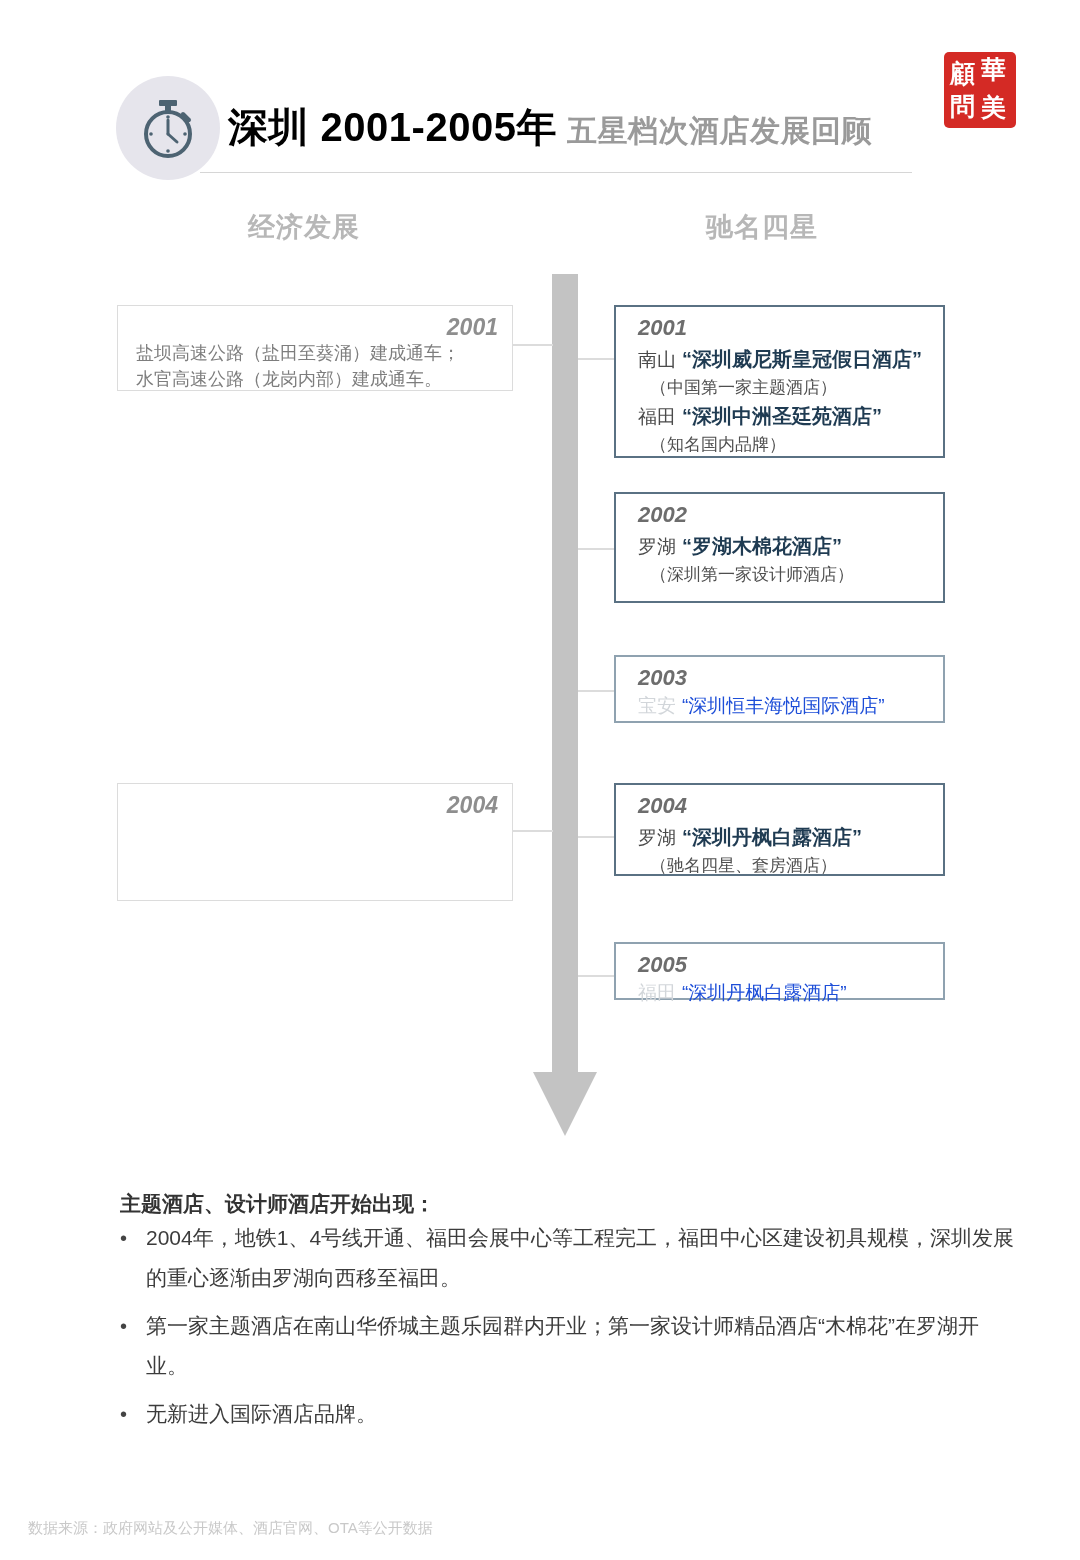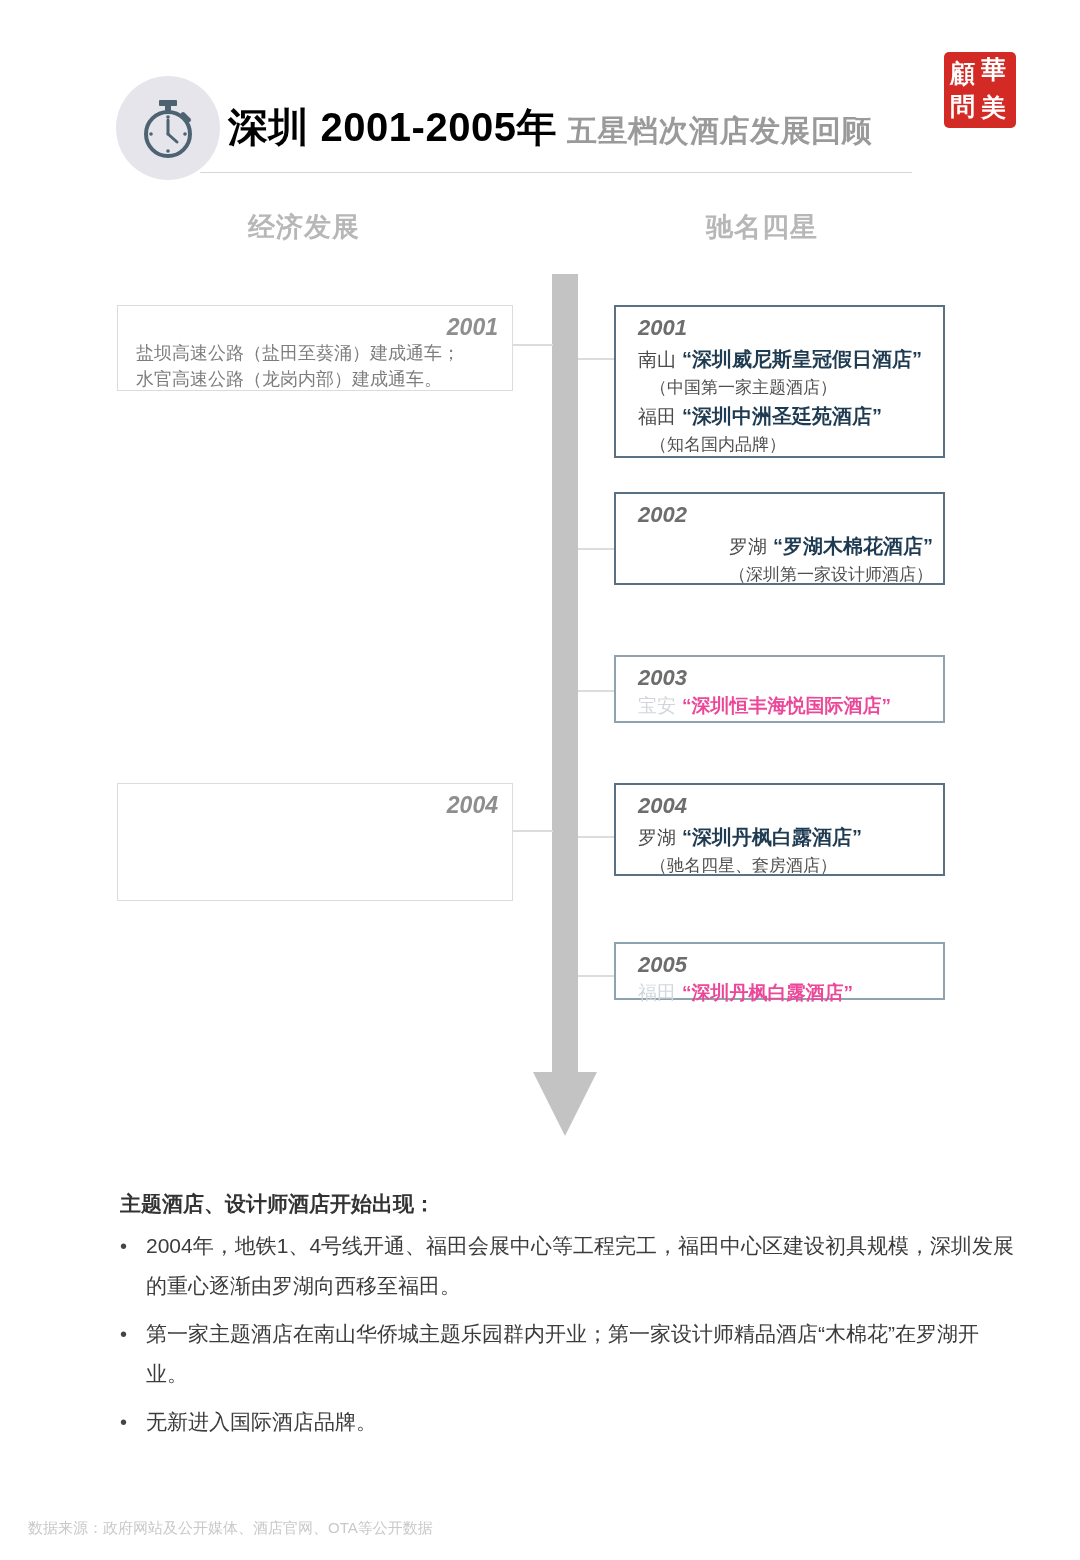--- a/index.html
+++ b/index.html
@@ -165,29 +165,29 @@
     font-size: 20px;
   }
   .right-box .line-note {
     font-size: 17px;
     line-height: 28px;
     color: #4f4f4f;
     padding-left: 12px;
     white-space: nowrap;
   }
   .right-box.faded .line-main { color: #d2d6da; }
-  .right-box.faded .line-main .hotel { color: #ec4899; font-weight: bold; font-size: 19px; }
+  .right-box.faded .line-main .hotel { color: #1d4ed8; font-weight: normal; font-size: 19px; }
 
   
   #summary { position: absolute; left: 120px; top: 1190px; width: 900px; }
   #summary-title {
     font-size: 21px;
     font-weight: bold;
     color: #333333;
-    margin-bottom: 8px;
+    margin-bottom: 0;
   }
   .bullet-row {
     display: flex;
     align-items: flex-start;
     margin-bottom: 8px;
   }
   .bullet-dot {
     width: 26px;
     flex: 0 0 26px;
     font-size: 20px;
@@ -276,21 +276,21 @@
       <span>南山</span><span class="hotel">“深圳威尼斯皇冠假日酒店”</span>
     </div>
     <div class="line-note">（中国第一家主题酒店）</div>
     <div class="line-main">
       <span>福田</span><span class="hotel">“深圳中洲圣廷苑酒店”</span>
     </div>
     <div class="line-note">（知名国内品牌）</div>
   </div>
 </div>
 
-<div class="tl-box right-box" style="top:492px; height:93px;text-align:right;">
+<div class="tl-box right-box" style="top:492px; height:111px;">
   <div class="year">2002</div>
   <div class="lines">
     <div class="line-main">
       <span>罗湖</span><span class="hotel">“罗湖木棉花酒店”</span>
     </div>
     <div class="line-note">（深圳第一家设计师酒店）</div>
   </div>
 </div>
 
 <div class="tl-box right-box faded" style="top:655px; height:68px;">

